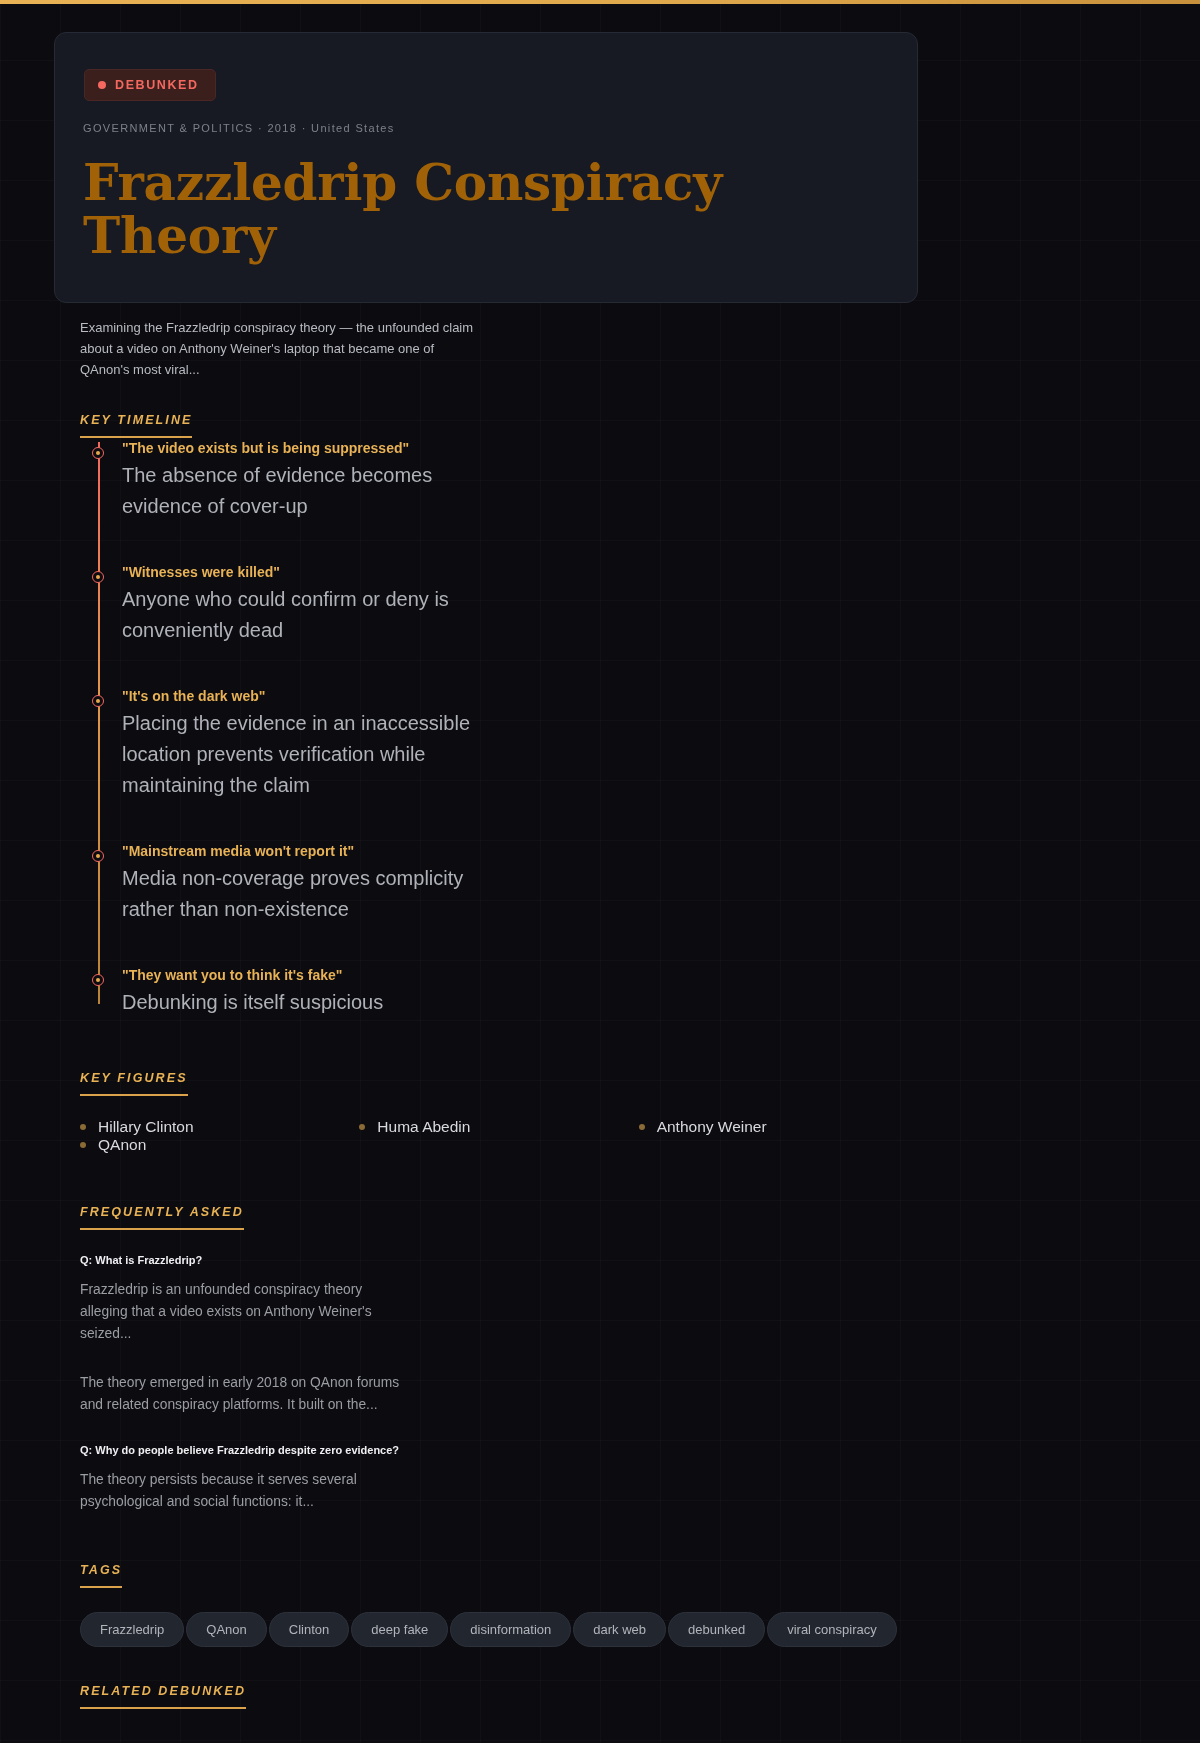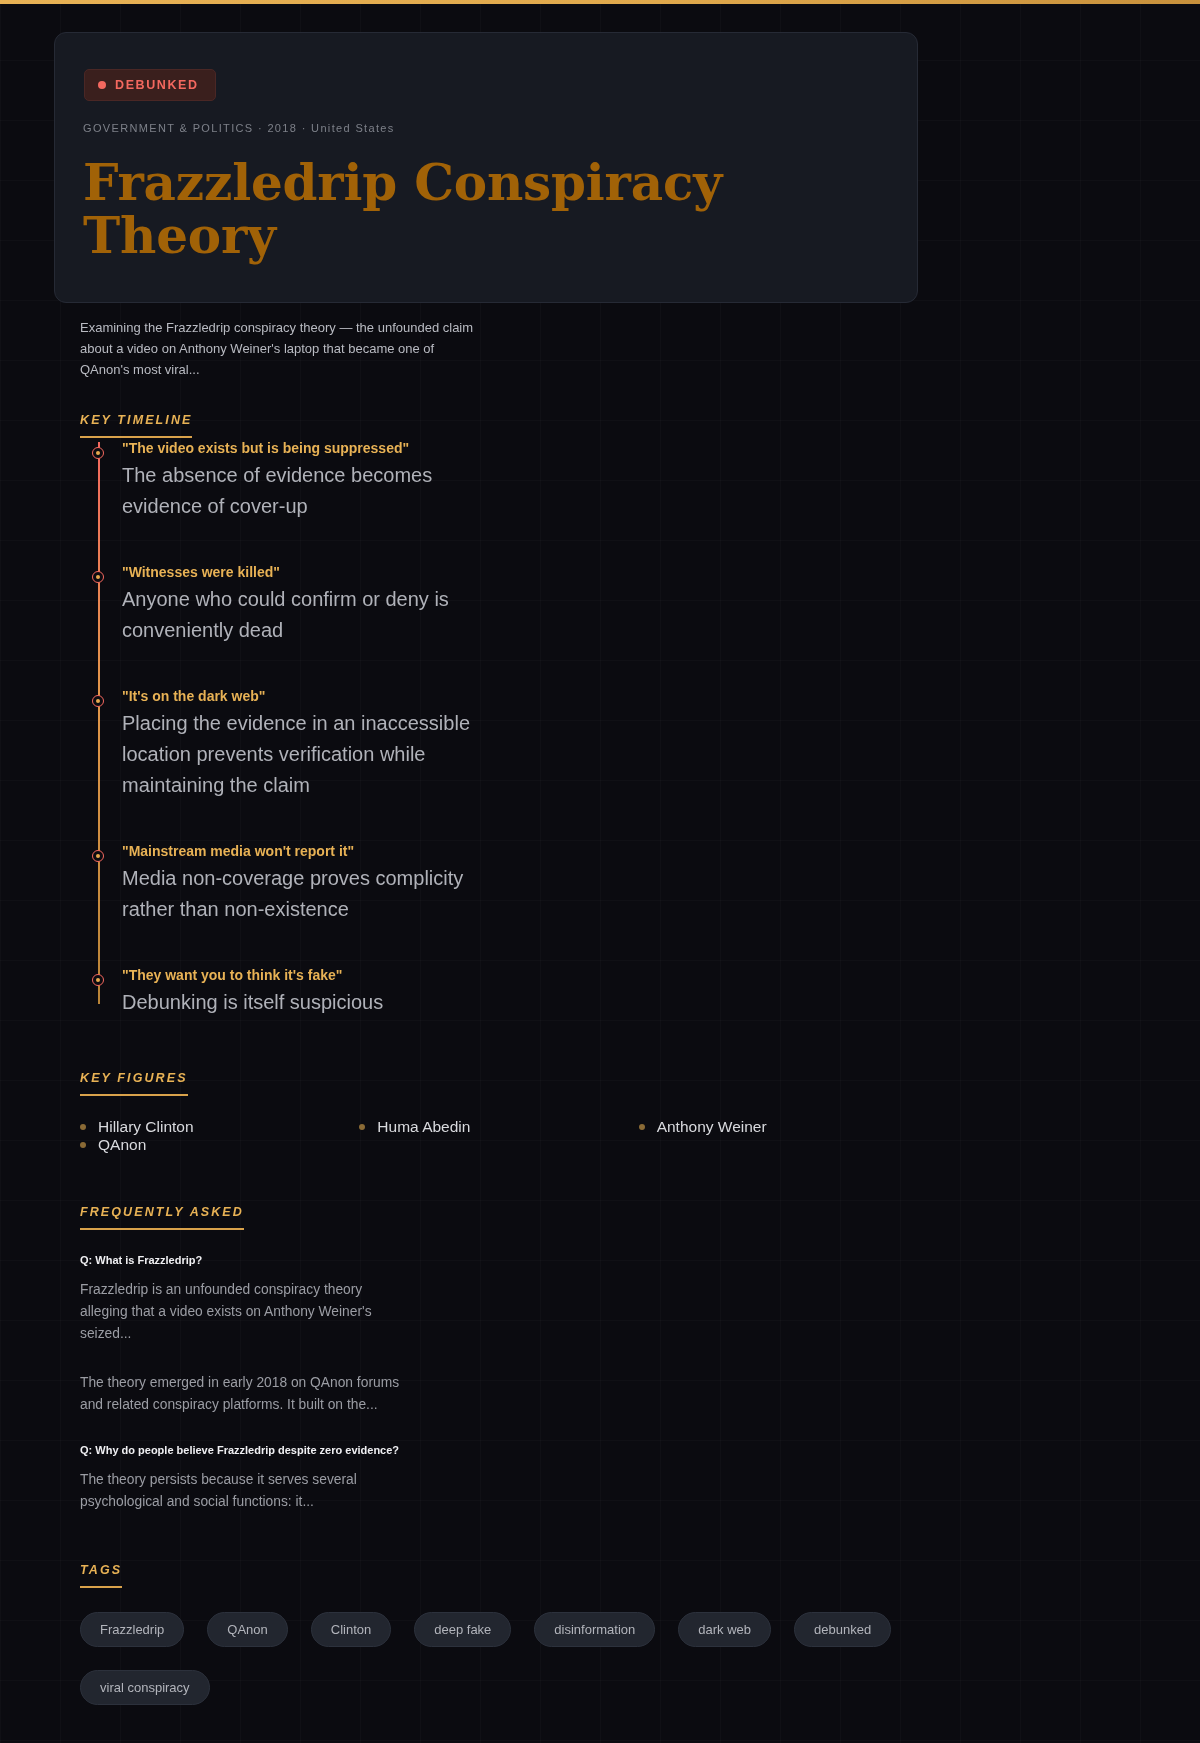--- a/index.html
+++ b/index.html
@@ -212,21 +212,21 @@
     line-height: 1.62;
     max-width: 320px;
   }
 
   
   .tags-block { margin-top: 46px; }
   .tags-row {
     margin-top: 24px;
     display: flex;
     flex-wrap: wrap;
-    gap: 23px;
+    gap: 2px;
   }
   .tag {
     background: #22262f;
     border: 1px solid #2c313c;
     border-radius: 18px;
     padding: 9px 19px;
     font-size: 13px;
     color: #b2b4bb;
     white-space: nowrap;
   }

